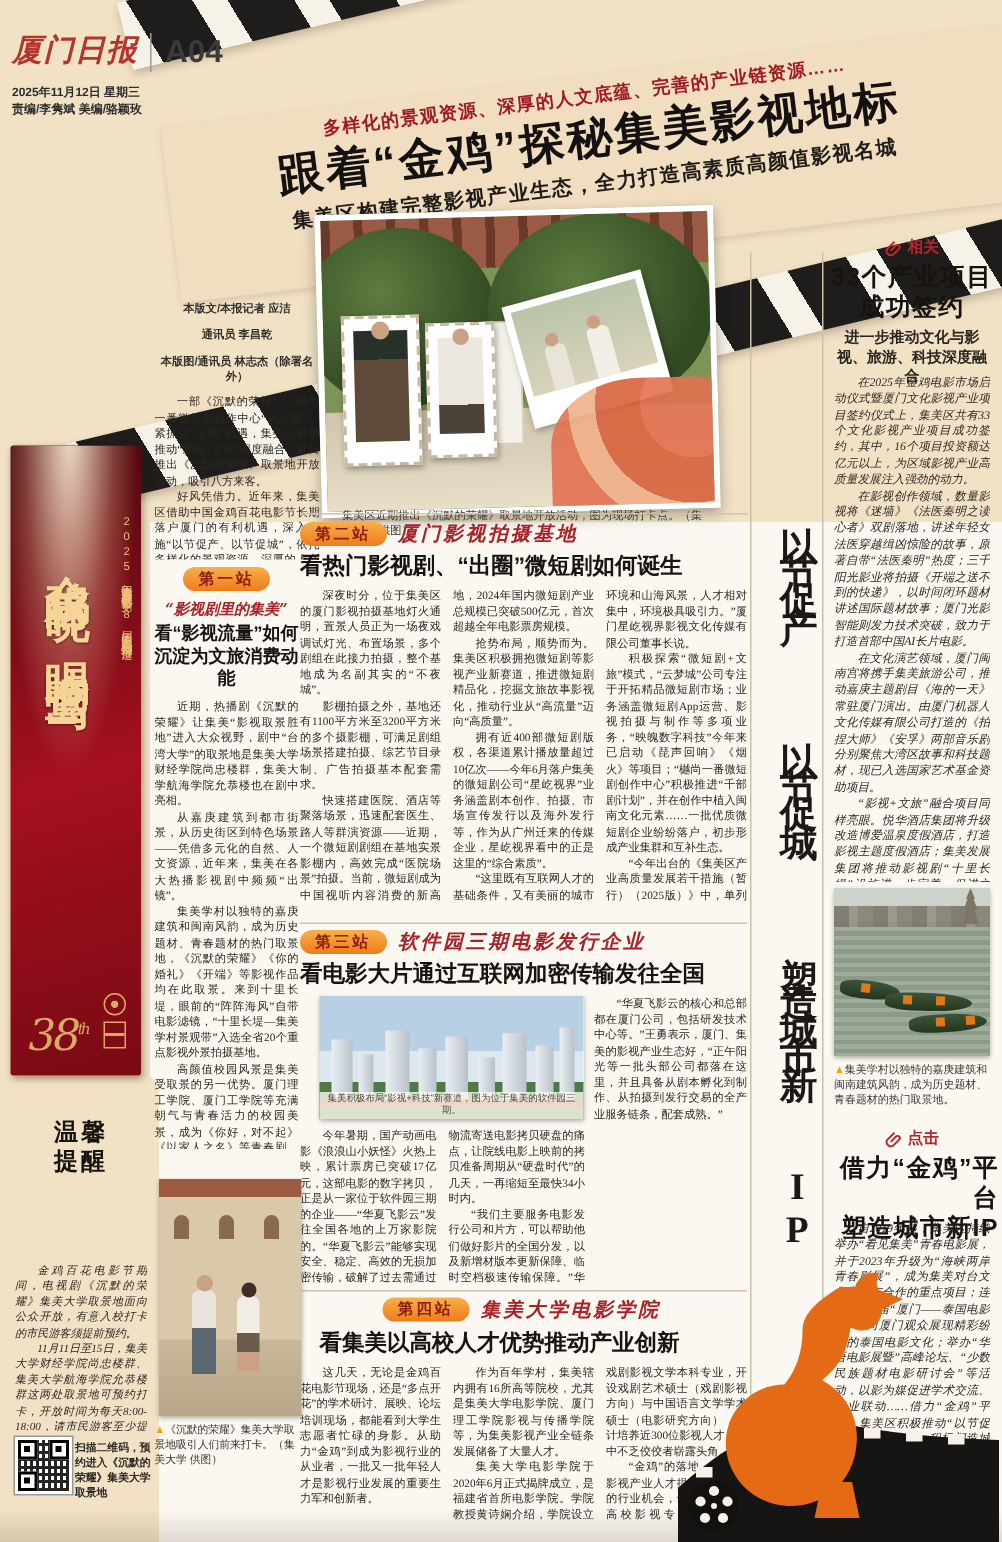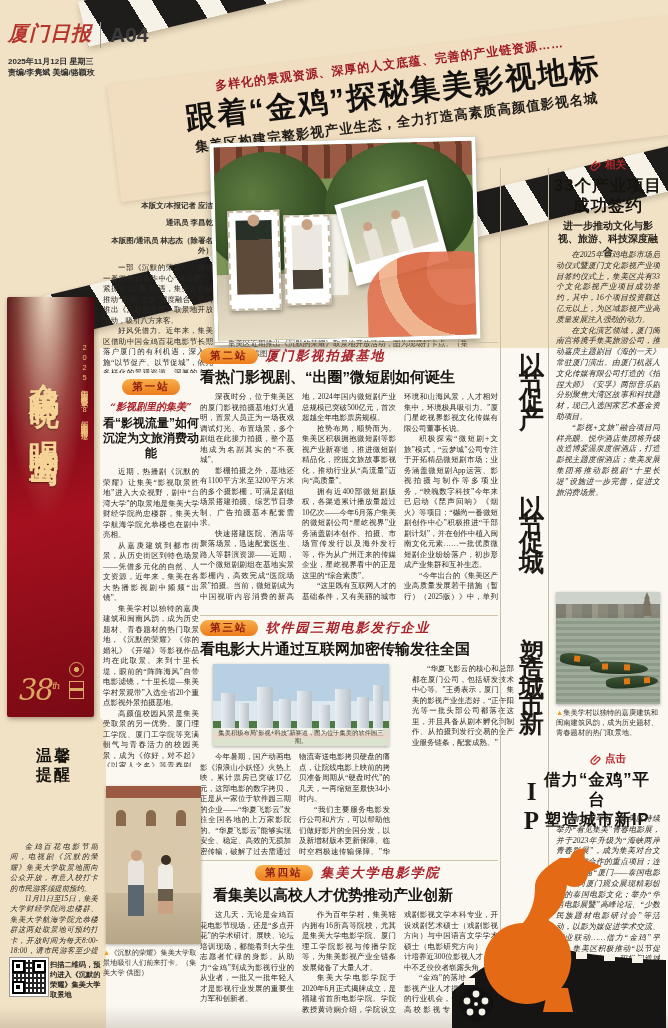--- a/index.html
+++ b/index.html
@@ -43,21 +43,21 @@
   .pm-polaroid .inner{width:100%;height:78%;background:linear-gradient(#b9c4a8,#d9d3bb);position:relative;}
   .pp-p1{position:absolute;left:18%;bottom:0;width:14px;height:30px;background:#e8e4da;border-radius:4px 4px 0 0;}
   .pp-p2{position:absolute;left:52%;bottom:0;width:15px;height:34px;background:#f2efe8;border-radius:4px 4px 0 0;}
   .pp-p1:before,.pp-p2:before{content:"";position:absolute;left:2px;top:-8px;width:9px;height:9px;border-radius:50%;background:#caa183;}
   .pm-deco{position:absolute;right:-12px;bottom:-6px;width:120px;height:90px;background:radial-gradient(circle at 80% 20%,#e2714f 0 30%,#d8623c 30% 55%,#f0b089 55% 70%,#e2714f 70%);border-radius:50% 20% 0 0;opacity:.9;}
   .pm-gate{position:absolute;left:96px;top:70px;width:34px;height:80px;background:#f4f1e8;border:1px solid #d8cdb5;}
   .caption{font-size:7.5px;color:#3a352c;line-height:10px;}
   .cap-main{left:228px;top:339px;width:244px;text-align:left;}
   
   .intro{left:103px;top:193px;width:110px;height:180px;overflow:hidden;}
-  .credits{font-size:7.5px;font-weight:bold;text-align:right;color:#33302a;line-height:10px;}
+  .credits{font-size:7.5px;font-weight:bold;text-align:center;color:#33302a;line-height:10px;}
   .bodytext{font-size:7.5px;line-height:10.5px;color:#2b2722;text-align:justify;font-family:"Liberation Serif",serif;}
   .bodytext p{margin:0;text-indent:2em;}
   
   .banner{left:7px;top:297px;width:87px;height:420px;background:linear-gradient(165deg,#4a070e,#a5101f 52%,#790a14);overflow:hidden;border-radius:2px;box-shadow:1px 2px 5px rgba(60,20,10,.4);}
   .ray{position:absolute;left:0;top:0;width:100%;height:55%;background:radial-gradient(ellipse at 45% -8%,rgba(255,240,214,.95),rgba(255,220,170,.25) 45%,transparent 68%);}
   .banner-title{position:absolute;left:16px;top:62px;writing-mode:vertical-rl;text-orientation:upright;font-size:30px;font-weight:900;color:#f6d497;letter-spacing:5px;font-family:"Liberation Serif",serif;text-shadow:0 1px 2px rgba(0,0,0,.4);}
   .banner-sub{position:absolute;right:5px;top:46px;writing-mode:vertical-rl;text-orientation:upright;font-size:7.5px;color:#edc27c;letter-spacing:1px;height:330px;}
   .logo38{position:absolute;left:12px;bottom:10px;font-family:"DejaVu Serif",serif;font-style:italic;font-size:29px;color:#dba963;font-weight:400;letter-spacing:-2px;}
   .logo38 sup{font-size:10px;}
   .emblem{position:absolute;right:10px;border:1px solid #dba963;}
@@ -231,21 +231,21 @@
     <div class="tower" style="left:26px;width:10px;height:30px;"></div>
     <div class="tower" style="left:44px;width:16px;height:46px;"></div>
     <div class="tower" style="left:66px;width:12px;height:34px;"></div>
     <div class="tower" style="left:84px;width:15px;height:42px;"></div>
     <div class="tower" style="left:106px;width:11px;height:28px;"></div>
     <div class="tower" style="left:122px;width:16px;height:44px;"></div>
     <div class="tower" style="left:144px;width:12px;height:36px;"></div>
     <div class="tower" style="left:160px;width:10px;height:48px;"></div>
     <div class="cap-city">集美积极布局“影视+科技”新赛道，图为位于集美的软件园三期。</div>
   </div>
-  <div class="abs bodytext" style="left:396px;top:664px;width:102px;height:196px;overflow:hidden;margin-left:16px;">
+  <div class="abs bodytext" style="left:396px;top:664px;width:102px;height:196px;overflow:hidden;">
       <p>“华夏飞影云的核心和总部都在厦门公司，包括研发技术中心等。”王勇表示，厦门、集美的影视产业生态好，“正午阳光等一批头部公司都落在这里，并且具备从剧本孵化到制作、从拍摄到发行交易的全产业服务链条，配套成熟。”</p>
     </div>
   <div class="abs bodytext cols2" style="left:200px;top:752px;width:190px;height:106px;">
       <p>今年暑期，国产动画电影《浪浪山小妖怪》火热上映，累计票房已突破17亿元，这部电影的数字拷贝，正是从一家位于软件园三期的企业——“华夏飞影云”发往全国各地的上万家影院的。“华夏飞影云”能够实现安全、稳定、高效的无损加密传输，破解了过去需通过物流寄送电影拷贝硬盘的痛点，让院线电影上映前的拷贝准备周期从“硬盘时代”的几天，一再缩短至最快34小时内。</p>
       <p>“我们主要服务电影发行公司和片方，可以帮助他们做好影片的全国分发，以及新增材版本更新保障、临时空档极速传输保障。”华夏飞影云副总经理王勇介绍，今年截至10月底，公司已累计传输影片175部。</p>
     </div>
 
   <div class="abs hairline" style="left:200px;top:860px;width:298px;"></div>
   <div class="abs sheader" style="left:232px;top:864px;margin-left:23px;">
     <span class="badge">第四站</span>
@@ -274,20 +274,21 @@
       </svg>
     <span>相关</span>
   </div>
   <div class="abs sb-title" style="left:552px;top:175px;width:112px;">
     <span>33个产业项目</span><br>
     <span>成功签约</span>
   </div>
   <div class="abs sb-sub" style="left:554px;top:219px;width:108px;">进一步推动文化与影视、旅游、科技深度融合</div>
   <div class="abs italicbody" style="left:556px;top:250px;width:104px;height:338px;">
       <p>在2025年金鸡电影市场启动仪式暨厦门文化影视产业项目签约仪式上，集美区共有33个文化影视产业项目成功签约，其中，16个项目投资额达亿元以上，为区域影视产业高质量发展注入强劲的动力。</p>
+      <p>在影视创作领域，数量影视将《迷墙》《法医秦明之读心者》双剧落地，讲述年轻女法医穿越缉凶惊险的故事，原著自带“法医秦明”热度；三千阳光影业将拍摄《开端之送不到的快递》，以时间闭环题材讲述国际题材故事；厦门光影智能则发力技术突破，致力于打造首部中国AI长片电影。</p>
       <p>在文化演艺领域，厦门闽南宫将携手集美旅游公司，推动嘉庚主题剧目《海的一天》常驻厦门演出。由厦门机器人文化传媒有限公司打造的《拍捏大师》《安孚》两部音乐剧分别聚焦大湾区故事和科技题材，现已入选国家艺术基金资助项目。</p>
       <p>“影视+文旅”融合项目同样亮眼。悦华酒店集团将升级改造博爱温泉度假酒店，打造影视主题度假酒店；集美发展集团将推动影视剧“十里长堤”设施进一步完善，促进文旅消费场景。</p>
     </div>
 
   <div class="abs photo-dragon">
     <div class="pd-town"></div>
     <div class="pd-pag"></div>
     <div class="pd-water"></div>
     <div class="boat" style="left:4px;top:62px;width:40px;transform:rotate(6deg);">
         <i style="left:14px;"></i>
@@ -302,21 +303,21 @@
       </div>
   </div>
   <div class="abs caption cap-side"><span class="tri">▲</span><span>集美学村以独特的嘉庚建筑和闽南建筑风韵，成为历史题材、青春题材的热门取景地。</span></div>
 
   <div class="abs tagrow" style="left:556px;top:752px;width:104px;">
     <svg width="11" height="11" viewBox="0 0 12 12">
         <path d="M4.5 7.5 L8 4 a1.6 1.6 0 0 1 2.3 2.3 L6 10.5 a3 3 0 0 1 -4.2 -4.2 L6.5 1.6" fill="none" stroke="#c0272d" stroke-width="1.4" stroke-linecap="round"></path>
       </svg>
     <span>点击</span>
   </div>
-  <div class="abs sb-title" style="left:539px;top:769px;width:116px;">
+  <div class="abs sb-title" style="left:550px;top:769px;width:116px;text-align:right;">
     <span>借力“金鸡”平台</span><br>
     <span>塑造城市新IP</span>
   </div>
   <div class="abs italicbody" style="left:556px;top:814px;width:104px;height:160px;">
       <p>自2019年起，集美区持续举办“看见集美”青春电影展，并于2023年升级为“海峡两岸青春影展”，成为集美对台文化交流与合作的重点项目；连续举办3届“厦门——泰国电影周”，向厦门观众展现精彩纷呈的泰国电影文化；举办“华语电影展暨”高峰论坛、“少数民族题材电影研讨会”等活动，以影为媒促进学术交流、产业联动……借力“金鸡”平台，集美区积极推动“以节促产、以节促城”，积极塑造城市新IP，集美区正在成为更多影视佳作、影视企业的“诞生地”与“出发港”。</p>
     </div>
 
   <div class="abs rooster-wrap">
     <svg width="214" height="186" viewBox="0 0 214 186">
       <path d="M0,150 Q60,96 105,106 T214,118 L214,186 L0,186 Z" fill="#171513"></path>

